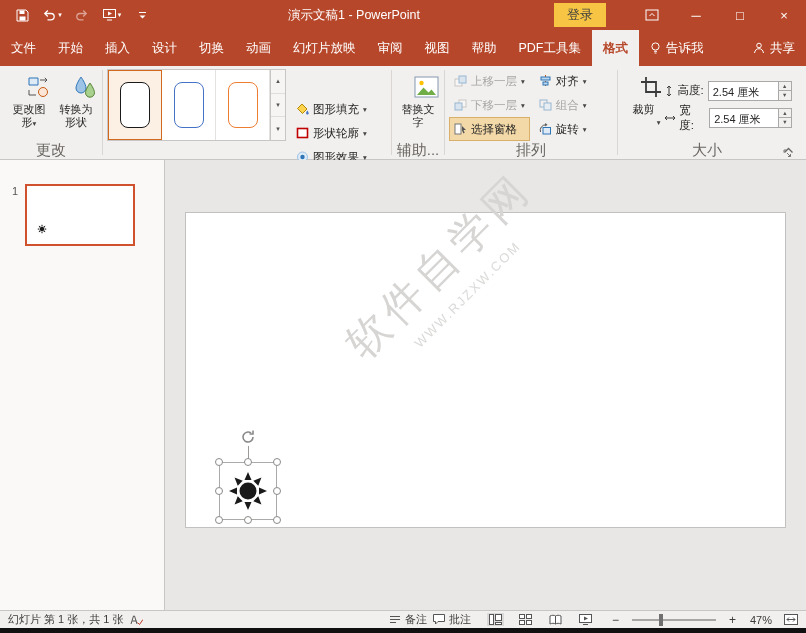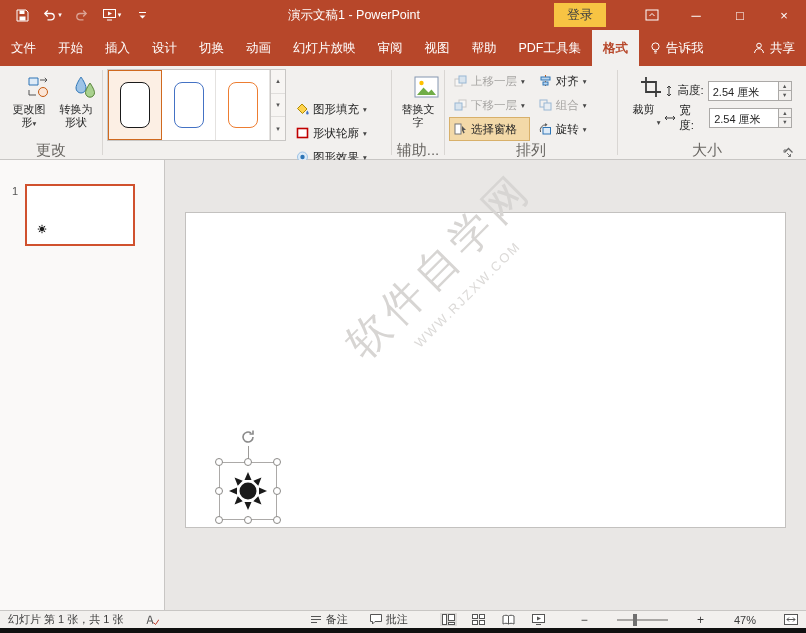--- a/index.html
+++ b/index.html
@@ -79,21 +79,21 @@
   .shape-sel { position:absolute; left:33px; top:249px; width:58px; height:58px; display:flex; align-items:center; justify-content:center; cursor:move; }
   .selrect { position:absolute; inset:0; border:1px solid #ACAAA8; }
   .h { position:absolute; width:8px; height:8px; border-radius:50%; background:#fff; border:1px solid #8C8A88; z-index:2; cursor:pointer; }
   .h.nw{left:-4px;top:-4px} .h.n{left:50%;margin-left:-4px;top:-4px} .h.ne{right:-4px;top:-4px}
   .h.e{right:-4px;top:50%;margin-top:-4px} .h.se{right:-4px;bottom:-4px} .h.s{left:50%;margin-left:-4px;bottom:-4px}
   .h.sw{left:-4px;bottom:-4px} .h.w{left:-4px;top:50%;margin-top:-4px}
   .rotline { position:absolute; left:50%; top:-16px; width:1px; height:16px; background:#9C9A98; }
   .rothandle { position:absolute; left:50%; top:-34px; transform:translateX(-50%); cursor:grab; display:flex; }
 
   
-  .statusbar { height:18px; background:#F2F0EE; border-top:1px solid #C8C6C4; display:flex; align-items:center; font-size:11px; color:#3b3b3b; padding:0 8px; gap:22px; flex:0 0 auto; }
+  .statusbar { height:18px; background:#F2F0EE; border-top:1px solid #C8C6C4; display:flex; align-items:center; font-size:11px; color:#3b3b3b; padding:0 8px; gap:6px; flex:0 0 auto; }
   .sb-item { display:flex; align-items:center; gap:4px; cursor:pointer; white-space:nowrap; }
   .sb-static { white-space:nowrap; }
   .sb-lang { margin-left:34px;margin-top:48px; }
   .sb-spacer { flex:1; }
   .sb-views { display:flex; align-items:center; gap:13px; margin:0 10px; }
   .viewbtn { display:flex; cursor:pointer; padding:1px 2px; }
   .viewbtn.current { background:#DCDAD8; }
   .zoomtrack { width:84px; height:2px; background:#A9A7A5; position:relative; margin:0 5px; cursor:pointer; }
   .zoomthumb { position:absolute; left:32%; top:-5px; width:4px; height:12px; background:#707070; cursor:pointer; }
   .zoombtn { font-size:12px; cursor:pointer; color:#3b3b3b; padding:0 2px; }

